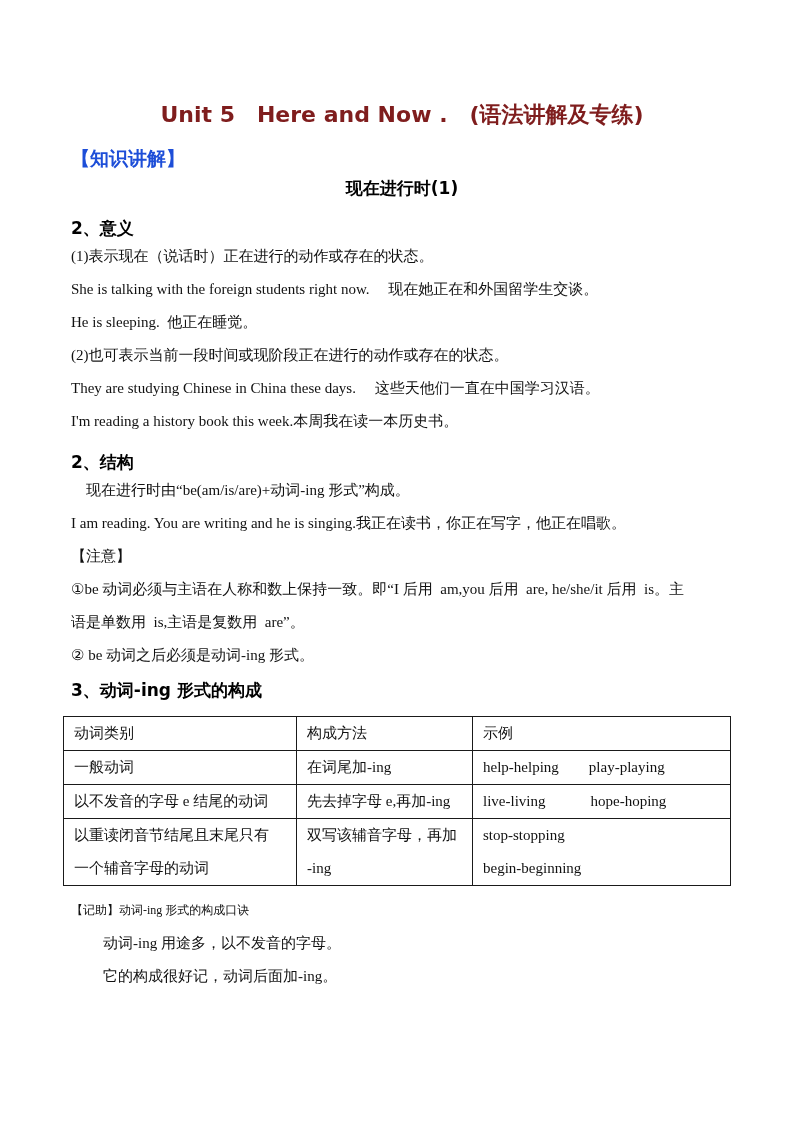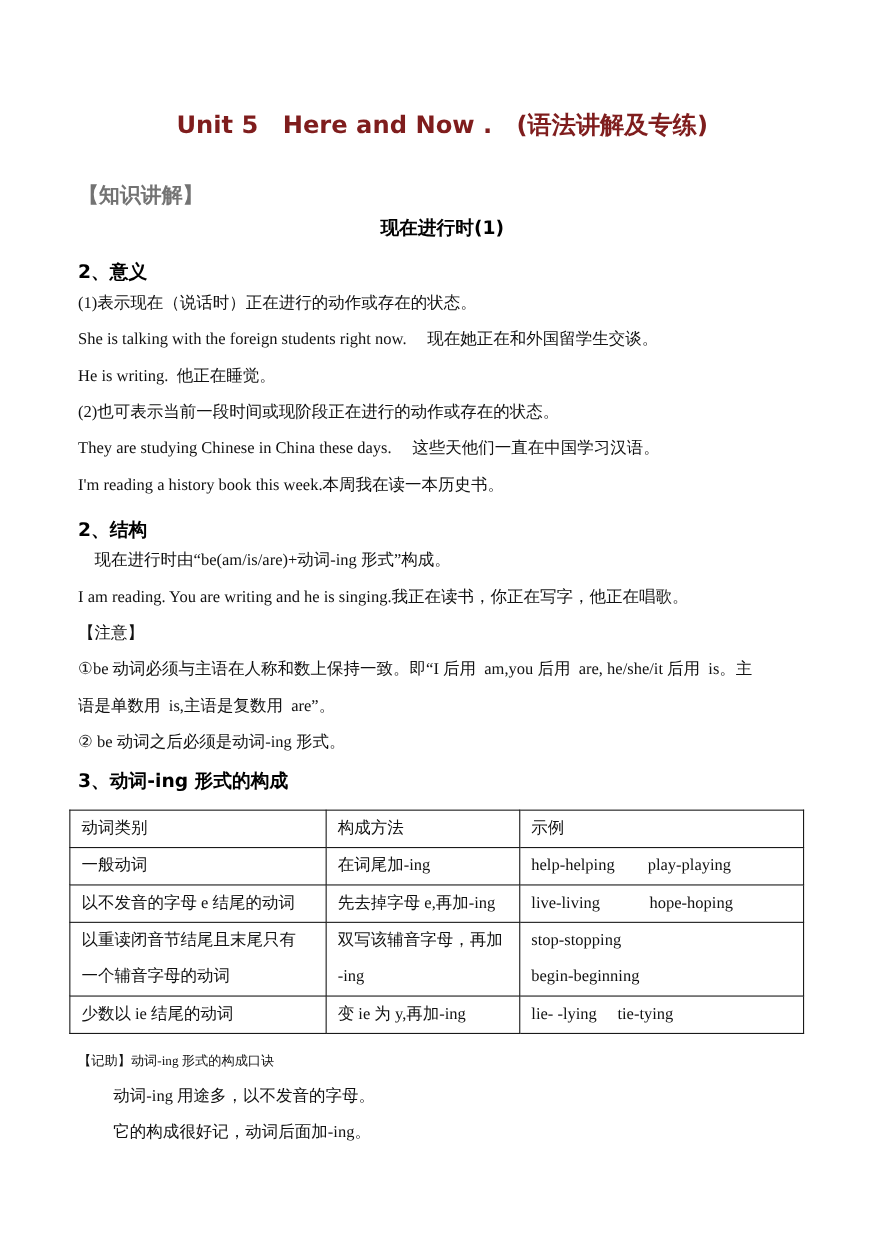--- a/index.html
+++ b/index.html
@@ -17,26 +17,26 @@
   .doc-title {
     font-family: "DejaVu Sans", "Liberation Sans", sans-serif;
     font-weight: bold;
     font-size: 22px;
     line-height: 34px;
     text-align: center;
     color: #7f1d1d;
     white-space: pre;
   }
   .knowledge-label {
-    margin-top: 32px;
+    margin-top: 12px;
     font-family: "DejaVu Sans", "Liberation Sans", sans-serif;
     font-weight: bold;
     font-size: 19px;
     line-height: 28px;
-    color: #737373;
+    color: #1d4ed8;
     white-space: pre;
   }
   .topic-title {
     margin-top: 4px;
     font-family: "DejaVu Sans", "Liberation Sans", sans-serif;
     font-weight: bold;
     font-size: 17px;
     line-height: 24px;
     text-align: center;
     color: #000000;
@@ -96,21 +96,21 @@
 
   <div class="doc-title">Unit 5　Here and Now .　(语法讲解及专练)</div>
 
   <div class="knowledge-label">【知识讲解】</div>
 
   <div class="topic-title">现在进行时(1)</div>
 
   <div class="sec-heading">2、意义</div>
   <div class="line">(1)表示现在（说话时）正在进行的动作或存在的状态。</div>
   <div class="line">She is talking with the foreign students right now.　 现在她正在和外国留学生交谈。</div>
-  <div class="line">He is writing.  他正在睡觉。</div>
+  <div class="line">He is sleeping.  他正在睡觉。</div>
   <div class="line">(2)也可表示当前一段时间或现阶段正在进行的动作或存在的状态。</div>
   <div class="line">They are studying Chinese in China these days.　 这些天他们一直在中国学习汉语。</div>
   <div class="line">I'm reading a history book this week.本周我在读一本历史书。</div>
 
   <div class="sec-heading tight">2、结构</div>
   <div class="line">　现在进行时由“be(am/is/are)+动词-ing 形式”构成。</div>
   <div class="line">I am reading. You are writing and he is singing.我正在读书，你正在写字，他正在唱歌。</div>
   <div class="line">【注意】</div>
   <div class="line">①be 动词必须与主语在人称和数上保持一致。即“I 后用  am,you 后用  are, he/she/it 后用  is。主</div>
   <div class="line">语是单数用  is,主语是复数用  are”。</div>
@@ -141,25 +141,20 @@
         <td>live-living　　　hope-hoping</td>
       </tr>
       <tr>
         <td>以重读闭音节结尾且末尾只有
 一个辅音字母的动词</td>
         <td>双写该辅音字母，再加
 -ing</td>
         <td>stop-stopping
 begin-beginning</td>
       </tr>
-      <tr>
-        <td>少数以 ie 结尾的动词</td>
-        <td>变 ie 为 y,再加-ing</td>
-        <td>lie- -lying　 tie-tying</td>
-      </tr>
     </tbody>
   </table>
 
   <div class="mnemonic-heading">【记助】动词-ing 形式的构成口诀</div>
   <div class="line indented">动词-ing 用途多，以不发音的字母。</div>
   <div class="line indented">它的构成很好记，动词后面加-ing。</div>
 
 </div>
 
 </body></html>

